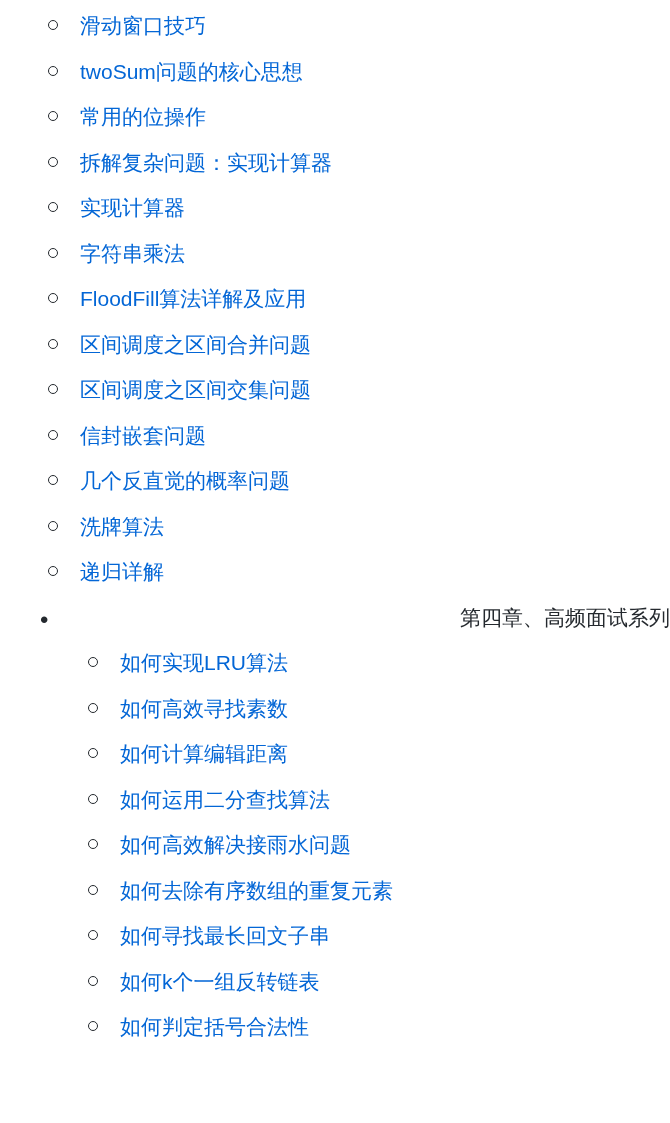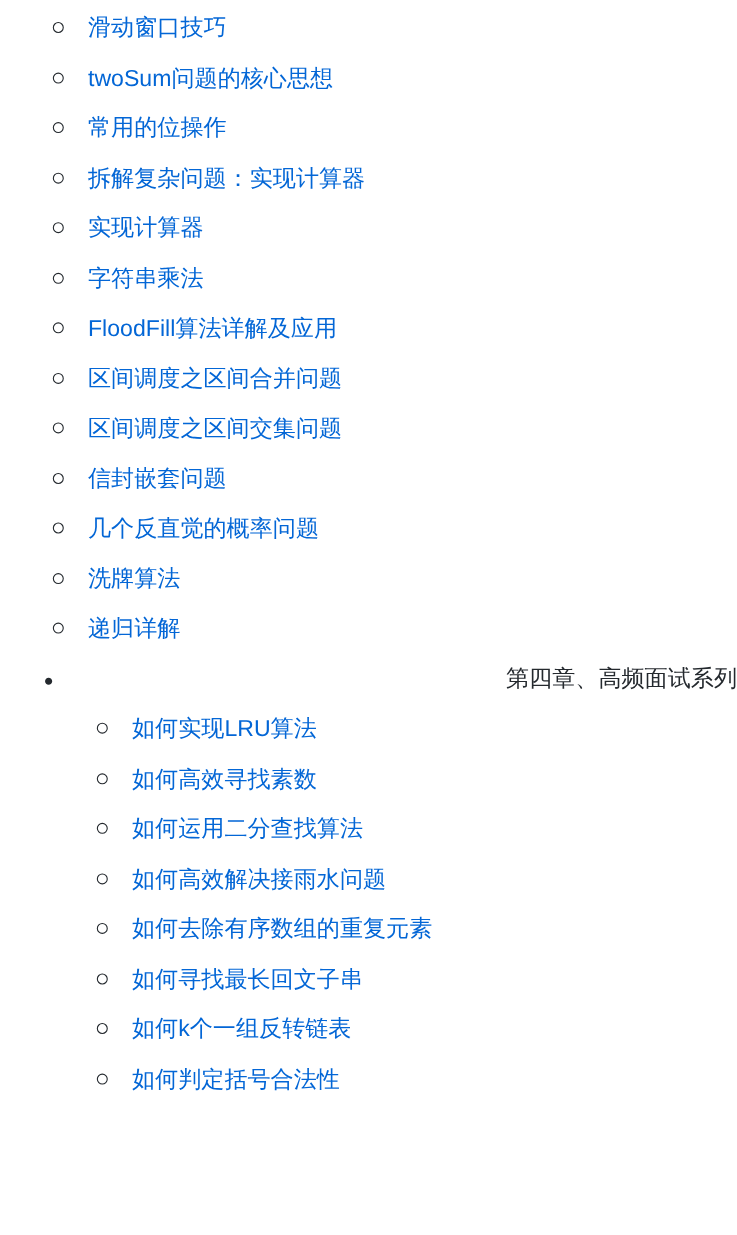--- a/index.html
+++ b/index.html
@@ -82,20 +82,21 @@
     <li><a href="#">洗牌算法</a></li>
     <li><a href="#">递归详解</a></li>
   </ul>
 
 <ul class="outer-list">
   <li>
     <div class="section-title">第四章、高频面试系列</div>
     <ul class="inner-list" id="list2" style="padding-left:20px;">
         <li><a href="#">如何实现LRU算法</a></li>
         <li><a href="#">如何高效寻找素数</a></li>
+        <li><a href="#">如何计算编辑距离</a></li>
         <li><a href="#">如何运用二分查找算法</a></li>
         <li><a href="#">如何高效解决接雨水问题</a></li>
         <li><a href="#">如何去除有序数组的重复元素</a></li>
         <li><a href="#">如何寻找最长回文子串</a></li>
         <li><a href="#">如何k个一组反转链表</a></li>
         <li><a href="#">如何判定括号合法性</a></li>
       </ul>
   </li>
 </ul>
 

